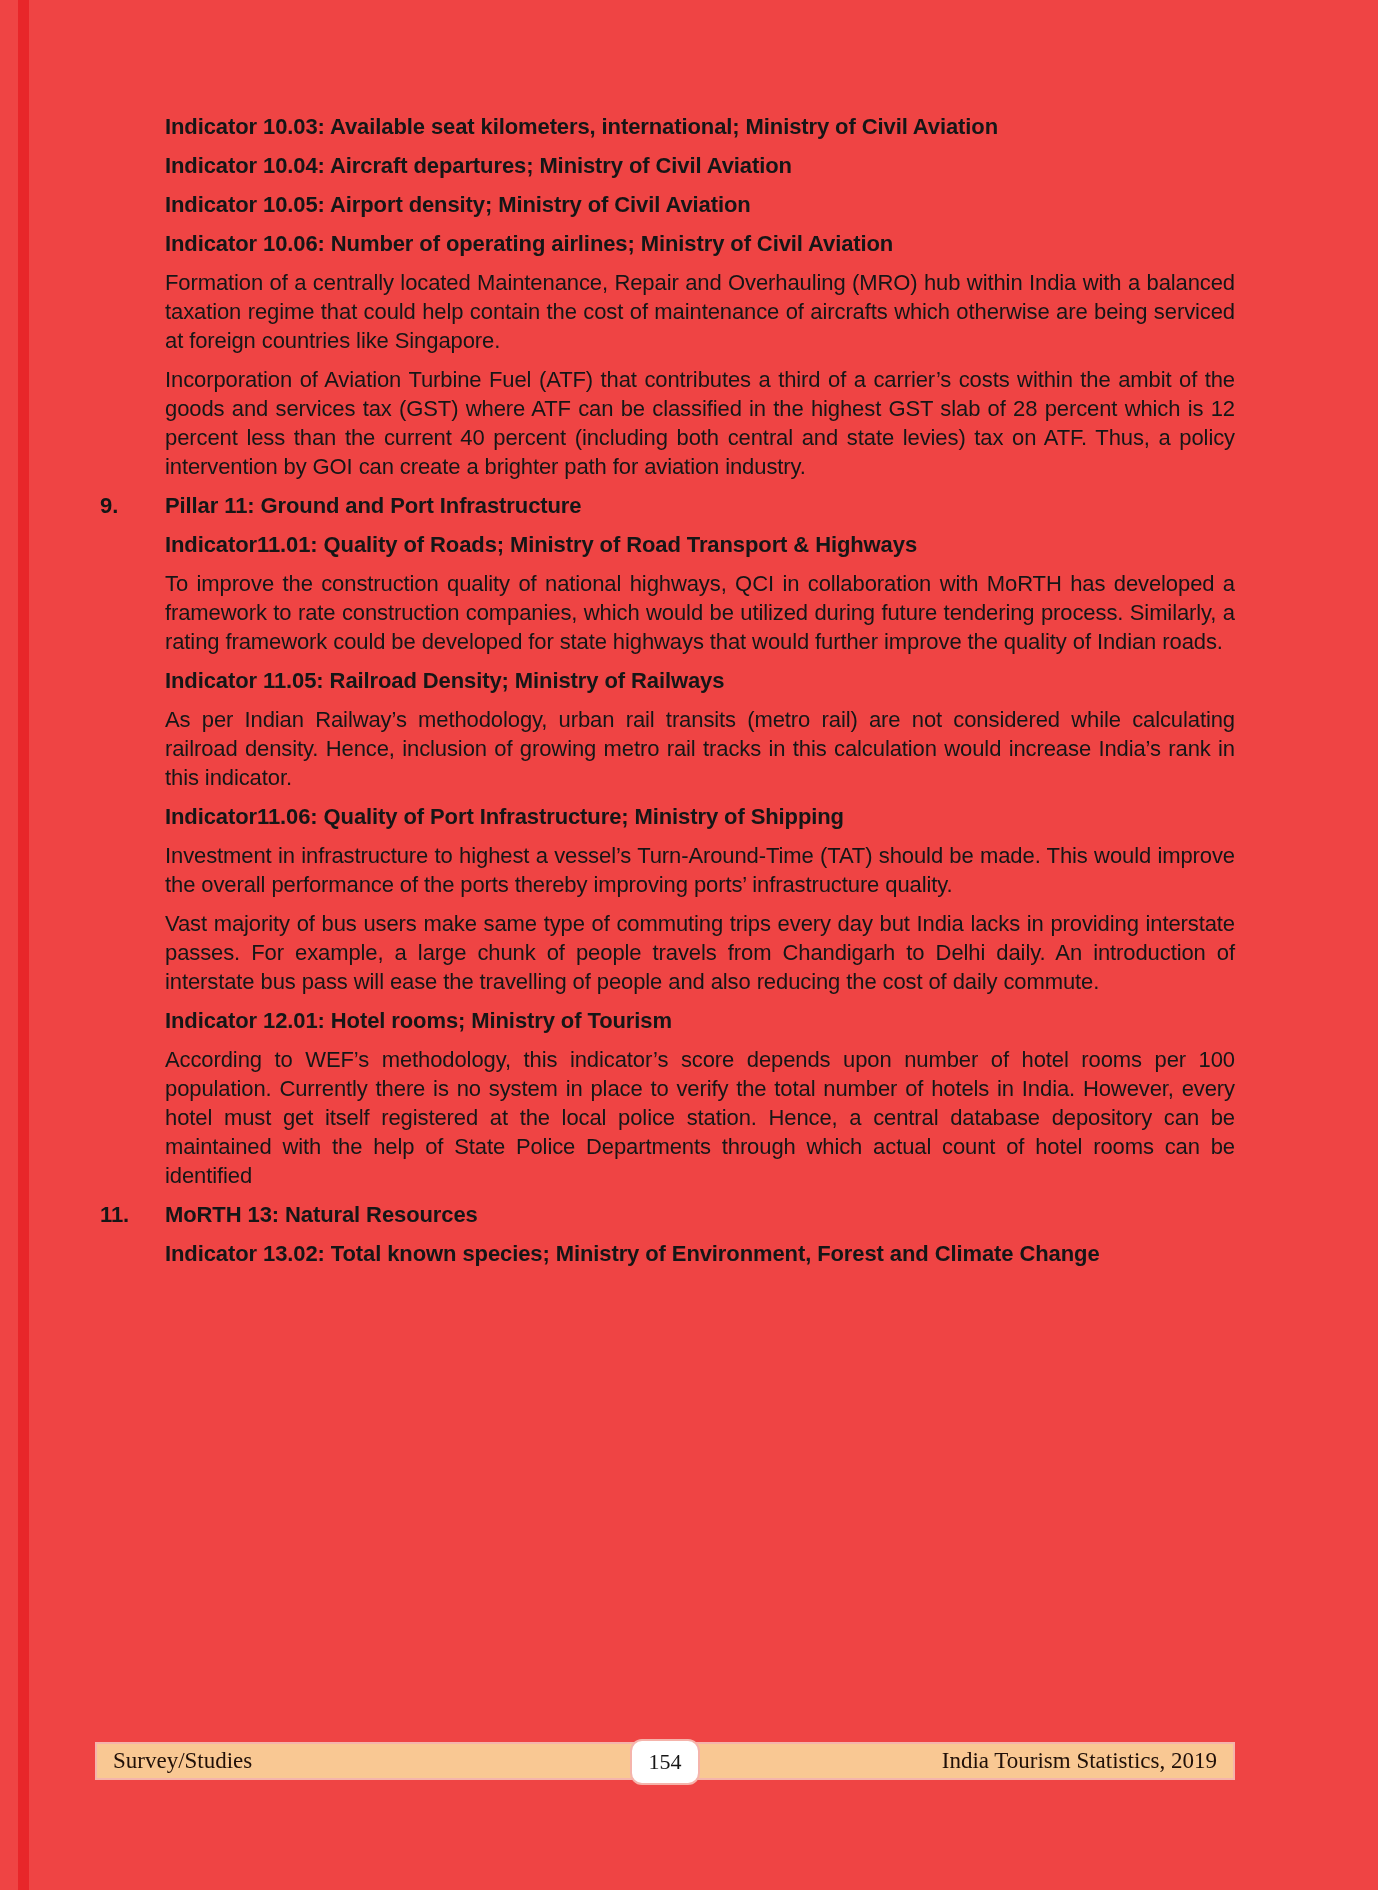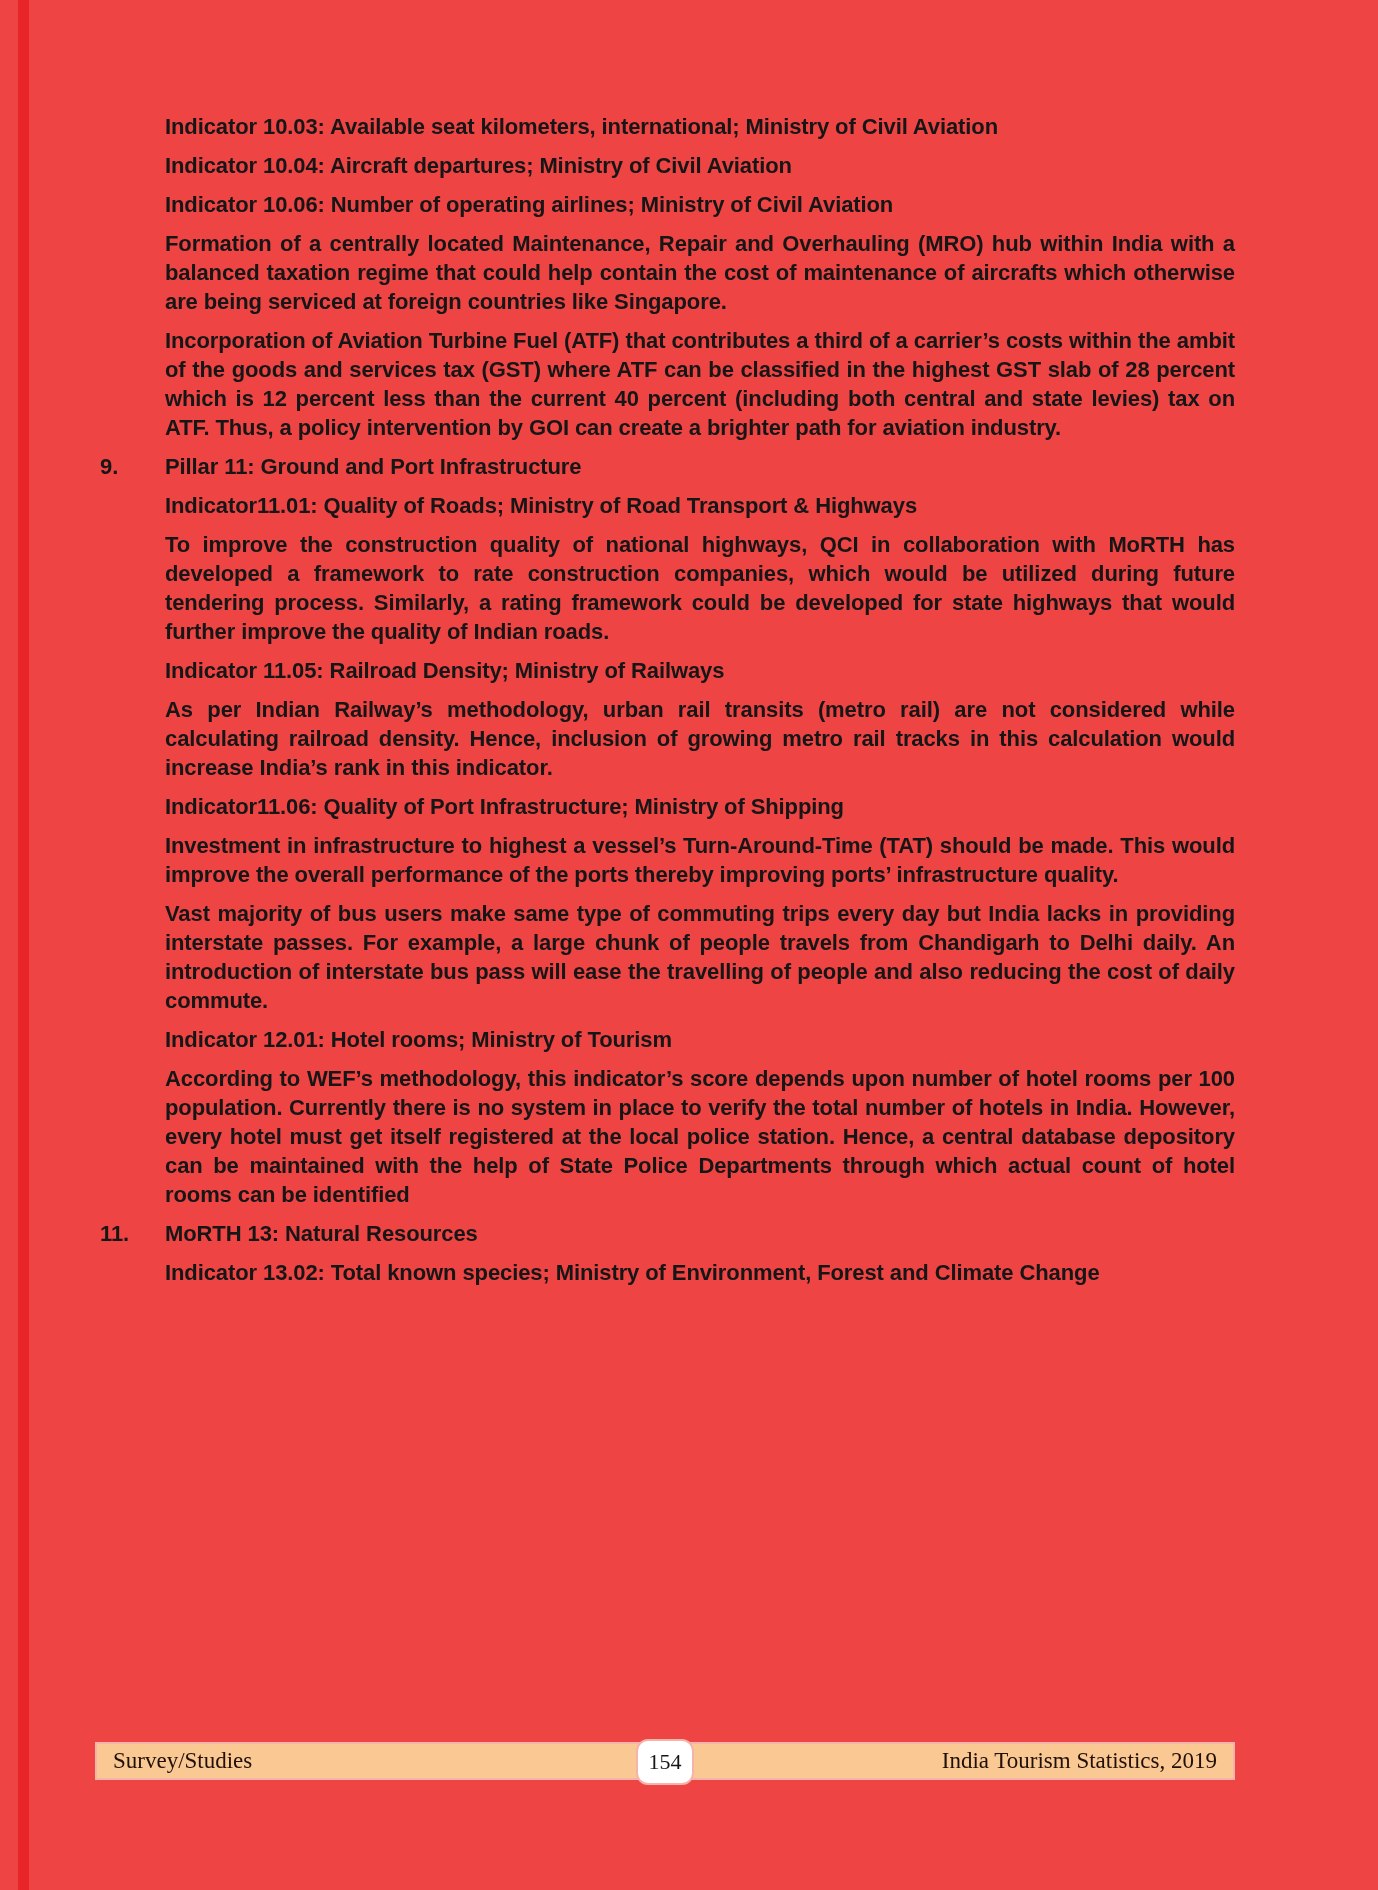--- a/index.html
+++ b/index.html
@@ -24,21 +24,21 @@
     position: absolute;
     left: 165px;
     top: 112px;
     width: 1070px;
     font-size: 22px;
     line-height: 29px;
     letter-spacing: -0.1px;
   }
   .content p, .content .pillar { margin: 0 0 10px 0; }
   .indicator { font-weight: 700; }
-  .para { text-align: justify; text-justify: inter-word; font-weight: bold; }
+  .para { text-align: justify; text-justify: inter-word; }
   .pillar { position: relative; font-weight: 700; }
   .pillar-num { position: absolute; left: -65px; top: 0; }
   .footer-bar {
     position: absolute;
     left: 95px;
     top: 1742px;
     width: 1140px;
     height: 38px;
     box-sizing: border-box;
     background: var(--footer-bar, #f9c893);
@@ -49,21 +49,21 @@
     padding: 0 16px;
     font-family: "Liberation Serif", serif;
     font-size: 23px;
     color: var(--footer-text, #201008);
   }
   .page-pill {
     position: absolute;
     left: 50%;
     transform: translateX(-50%);
     top: -5px;
-    width: 58px;
+    width: 70px;
     height: 46px;
     box-sizing: border-box;
     background: #ffffff;
     border: 2px solid var(--footer-border, #f5b4ab);
     border-radius: 12px;
     display: flex;
     align-items: center;
     justify-content: center;
     font-size: 22px;
     color: #161616;
@@ -71,20 +71,21 @@
 </style>
 </head>
 <body>
 
 <div class="page">
   <div class="accent-stripe"></div>
 
   <main class="content" id="content">
       <p class="indicator">Indicator 10.03: Available seat kilometers, international; Ministry of Civil Aviation</p>
       <p class="indicator">Indicator 10.04: Aircraft departures; Ministry of Civil Aviation</p>
+      <p class="indicator">Indicator 10.05: Airport density; Ministry of Civil Aviation</p>
       <p class="indicator">Indicator 10.06: Number of operating airlines; Ministry of Civil Aviation</p>
       <p class="para">Formation of a centrally located Maintenance, Repair and Overhauling (MRO) hub within India with a balanced taxation regime that could help contain the cost of maintenance of aircrafts which otherwise are being serviced at foreign countries like Singapore.</p>
       <p class="para">Incorporation of Aviation Turbine Fuel (ATF) that contributes a third of a carrier’s costs within the ambit of the goods and services tax (GST) where ATF can be classified in the highest GST slab of 28 percent which is 12 percent less than the current 40 percent (including both central and state levies) tax on ATF. Thus, a policy intervention by GOI can create a brighter path for aviation industry.</p>
       <div class="pillar"><span class="pillar-num">9.</span><span>Pillar 11: Ground and Port Infrastructure</span></div>
       <p class="indicator">Indicator11.01: Quality of Roads; Ministry of Road Transport &amp; Highways</p>
       <p class="para">To improve the construction quality of national highways, QCI in collaboration with MoRTH has developed a framework to rate construction companies, which would be utilized during future tendering process. Similarly, a rating framework could be developed for state highways that would further improve the quality of Indian roads.</p>
       <p class="indicator">Indicator 11.05: Railroad Density; Ministry of Railways</p>
       <p class="para">As per Indian Railway’s methodology, urban rail transits (metro rail) are not considered while calculating railroad density. Hence, inclusion of growing metro rail tracks in this calculation would increase India’s rank in this indicator.</p>
       <p class="indicator">Indicator11.06: Quality of Port Infrastructure; Ministry of Shipping</p>
       <p class="para">Investment in infrastructure to highest a vessel’s Turn-Around-Time (TAT) should be made. This would improve the overall performance of the ports thereby improving ports’ infrastructure quality.</p>

